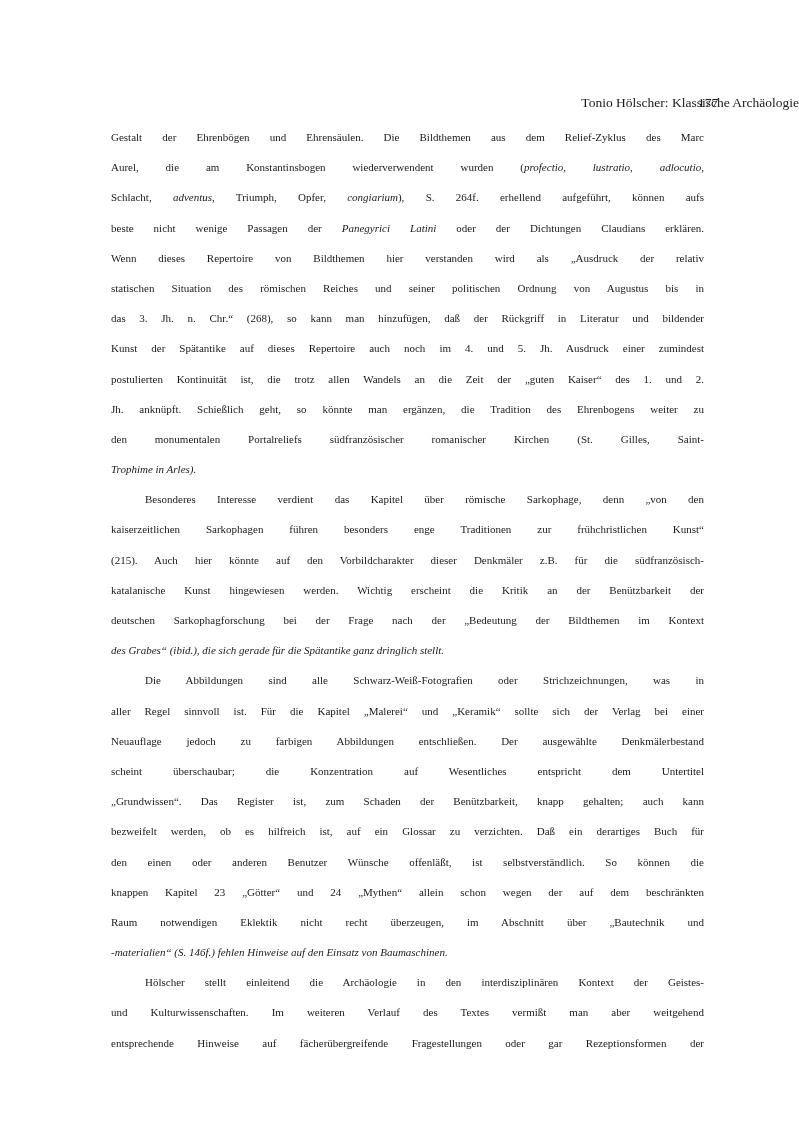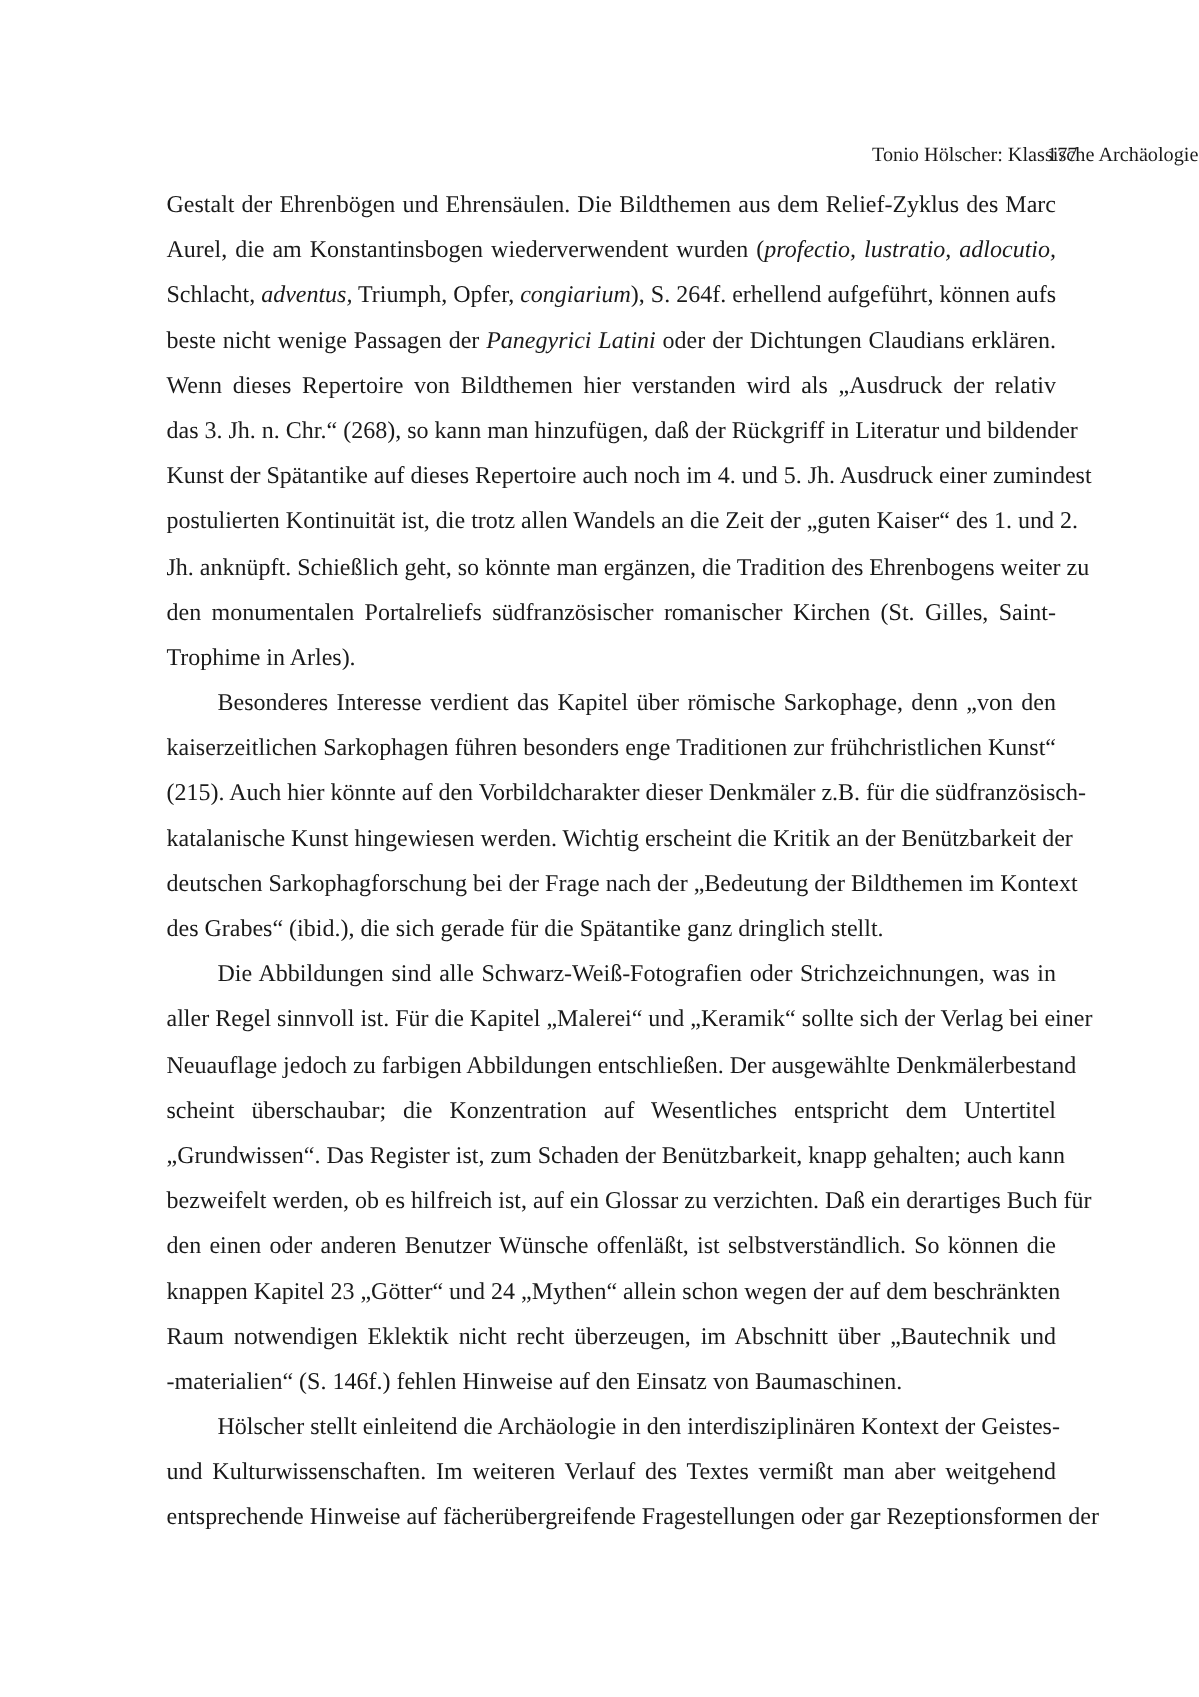--- a/index.html
+++ b/index.html
@@ -10,46 +10,47 @@
     }
     .page { position: absolute; left: 0; top: 0; width: 799px; height: 1131px; }
     .running-head {
       position: absolute; top: 94px; left: 0; width: 799px;
       font-size: 13.5px; line-height: 18px;
     }
     .running-title { position: absolute; left: 0; width: 799px; text-align: right; }
     .page-number { position: absolute; left: 651px; margin-left: 47px; }
     .body-text {
       position: absolute; left: 111px; top: 122px; width: 593px;
-      font-size: 16px;
+      font-size: 11px;
     }
     .line {
       display: block; height: 30.2px; line-height: 30.2px;
       white-space: nowrap; text-align: justify; text-align-last: justify;
     }
-    .line.last { text-align-last: left; }
+    .line.last { text-align-last: left; font-style: italic; }
     .line.indent { padding-left: 34px; font-family: Liberation Serif, serif; }
     .line i { font-style: italic; margin-top: 32px; }
   </style>
 </head>
 <body>
 
 <div class="page">
   <div class="running-head">
     <span class="running-title">Tonio Hölscher: Klassische Archäologie</span>
     <span class="page-number">177</span>
   </div>
 
   <div class="body-text" id="body-text">
       <div>
         <span class="line">Gestalt der Ehrenbögen und Ehrensäulen. Die Bildthemen aus dem Relief-Zyklus des Marc</span>
         <span class="line">Aurel, die am Konstantinsbogen wiederverwendent wurden (<i>profectio, lustratio, adlocutio,</i></span>
         <span class="line">Schlacht, <i>adventus,</i> Triumph, Opfer, <i>congiarium</i>), S. 264f. erhellend aufgeführt, können aufs</span>
         <span class="line">beste nicht wenige Passagen der <i>Panegyrici Latini</i> oder der Dichtungen Claudians erklären.</span>
         <span class="line">Wenn dieses Repertoire von Bildthemen hier verstanden wird als „Ausdruck der relativ</span>
+        <span class="line">statischen Situation des römischen Reiches und seiner politischen Ordnung von Augustus bis in</span>
         <span class="line">das 3. Jh. n. Chr.“ (268), so kann man hinzufügen, daß der Rückgriff in Literatur und bildender</span>
         <span class="line">Kunst der Spätantike auf dieses Repertoire auch noch im 4. und 5. Jh. Ausdruck einer zumindest</span>
         <span class="line">postulierten Kontinuität ist, die trotz allen Wandels an die Zeit der „guten Kaiser“ des 1. und 2.</span>
         <span class="line">Jh. anknüpft. Schießlich geht, so könnte man ergänzen, die Tradition des Ehrenbogens weiter zu</span>
         <span class="line">den monumentalen Portalreliefs südfranzösischer romanischer Kirchen (St. Gilles, Saint-</span>
         <span class="line last">Trophime in Arles).</span>
       </div>
       <div>
         <span class="line indent">Besonderes Interesse verdient das Kapitel über römische Sarkophage, denn „von den</span>
         <span class="line">kaiserzeitlichen Sarkophagen führen besonders enge Traditionen zur frühchristlichen Kunst“</span>

